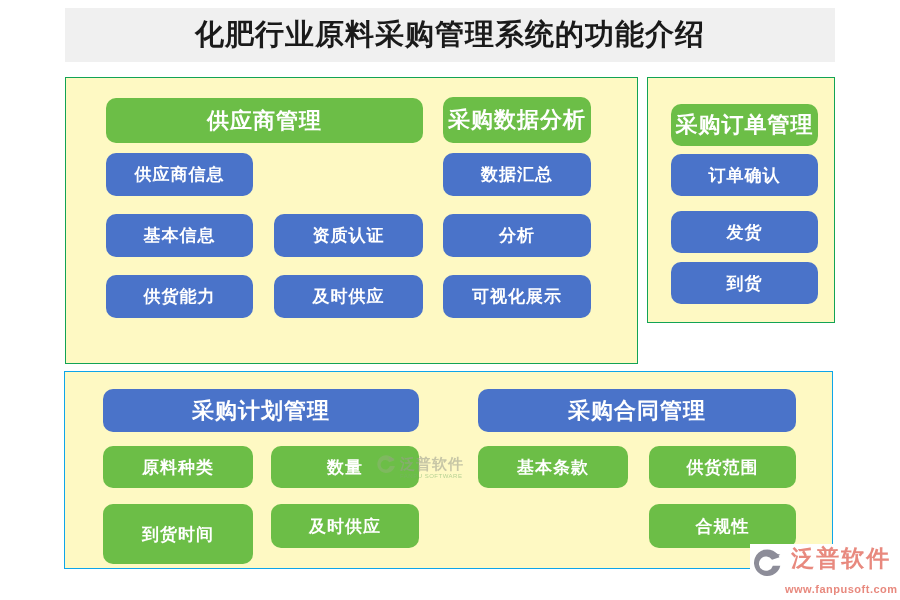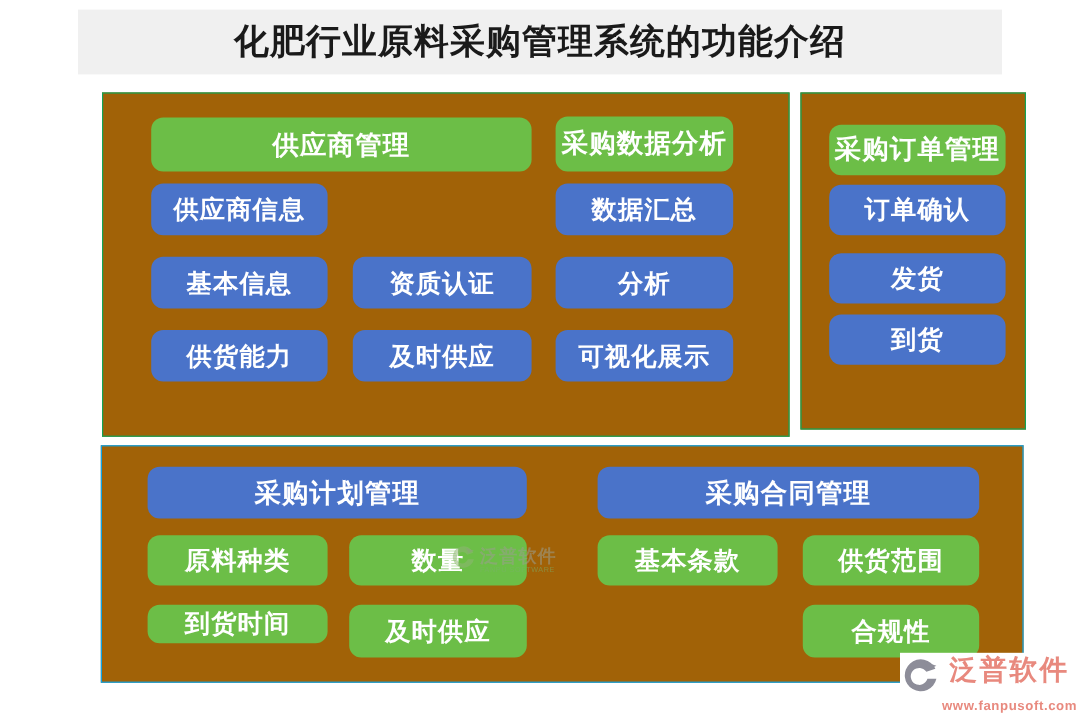--- a/index.html
+++ b/index.html
@@ -4,26 +4,26 @@
 <style>
   html,body{margin:0;padding:0;background:#fff;}
   body{width:900px;height:600px;position:relative;overflow:hidden;
        font-family:"Liberation Sans",sans-serif;}
   .canvas{position:absolute;left:0;top:0;width:900px;height:600px;background:#fff;}
 
   .title-bar{position:absolute;left:65px;top:8px;width:770px;height:54px;
              background:#F0F0F0;display:flex;align-items:center;justify-content:center;}
   .title{margin:0;font-size:29px;font-weight:bold;color:#1A1A1A;letter-spacing:1px;}
 
-  .panel{position:absolute;background:#a16207;box-sizing:border-box;margin-left:20px;}
+  .panel{position:absolute;background:#fef9c3;box-sizing:border-box;}
   .panel-green{border:1px solid #12A355;}
   .panel-cyan{border:1px solid #0ea5e9;}
 
   .btn{position:absolute;display:flex;align-items:center;justify-content:center;
-       border-radius:10px;color:#FFFFFF;font-weight:bold;font-size:21px;
+       border-radius:10px;color:#FFFFFF;font-weight:bold;font-size:17px;
        letter-spacing:1px;white-space:nowrap;}
   .btn.hdr{font-size:22px;}
   .g{background:#6CBE47;}
   .b{background:#4A73C9;}
 
   .watermark{position:absolute;left:376px;top:455px;display:flex;align-items:center;
              gap:4px;opacity:.55;z-index:5;pointer-events:none;}
   .watermark .wm-txt{display:flex;flex-direction:column;line-height:1;}
   .watermark .wm-name{font-size:15px;font-weight:bold;color:#9B9E8F;letter-spacing:1px;}
   .watermark .wm-sub{font-size:6px;color:#7AB16B;letter-spacing:.5px;margin-top:2px;}
@@ -53,32 +53,32 @@
 
     <div class="btn b" style="left:40px;top:136px;width:147px;height:43px">基本信息</div>
     <div class="btn b" style="left:208px;top:136px;width:149px;height:43px">资质认证</div>
     <div class="btn b" style="left:377px;top:136px;width:148px;height:43px">分析</div>
 
     <div class="btn b" style="left:40px;top:197px;width:147px;height:43px">供货能力</div>
     <div class="btn b" style="left:208px;top:197px;width:149px;height:43px">及时供应</div>
     <div class="btn b" style="left:377px;top:197px;width:148px;height:43px">可视化展示</div>
   </div>
 
-  <div class="panel panel-green" style="left:647px;top:77px;width:188px;height:281px">
+  <div class="panel panel-green" style="left:647px;top:77px;width:188px;height:246px">
     <div class="btn g hdr" style="left:23px;top:26px;width:147px;height:42px">采购订单管理</div>
     <div class="btn b" style="left:23px;top:76px;width:147px;height:42px">订单确认</div>
     <div class="btn b" style="left:23px;top:133px;width:147px;height:42px">发货</div>
     <div class="btn b" style="left:23px;top:184px;width:147px;height:42px">到货</div>
   </div>
 
   <div class="panel panel-cyan" style="left:64px;top:371px;width:769px;height:198px">
     <div class="btn b hdr" style="left:38px;top:17px;width:316px;height:43px">采购计划管理</div>
     <div class="btn g" style="left:38px;top:74px;width:150px;height:42px">原料种类</div>
     <div class="btn g" style="left:206px;top:74px;width:148px;height:42px">数量</div>
-    <div class="btn g" style="left:38px;top:132px;width:150px;height:32px">到货时间</div>
+    <div class="btn g" style="left:38px;top:132px;width:150px;height:60px">到货时间</div>
     <div class="btn g" style="left:206px;top:132px;width:148px;height:44px">及时供应</div>
 
     <div class="btn b hdr" style="left:413px;top:17px;width:318px;height:43px">采购合同管理</div>
     <div class="btn g" style="left:413px;top:74px;width:150px;height:42px">基本条款</div>
     <div class="btn g" style="left:584px;top:74px;width:147px;height:42px">供货范围</div>
     <div class="btn g" style="left:584px;top:132px;width:147px;height:44px">合规性</div>
   </div>
 
   <div class="watermark">
     <span>

